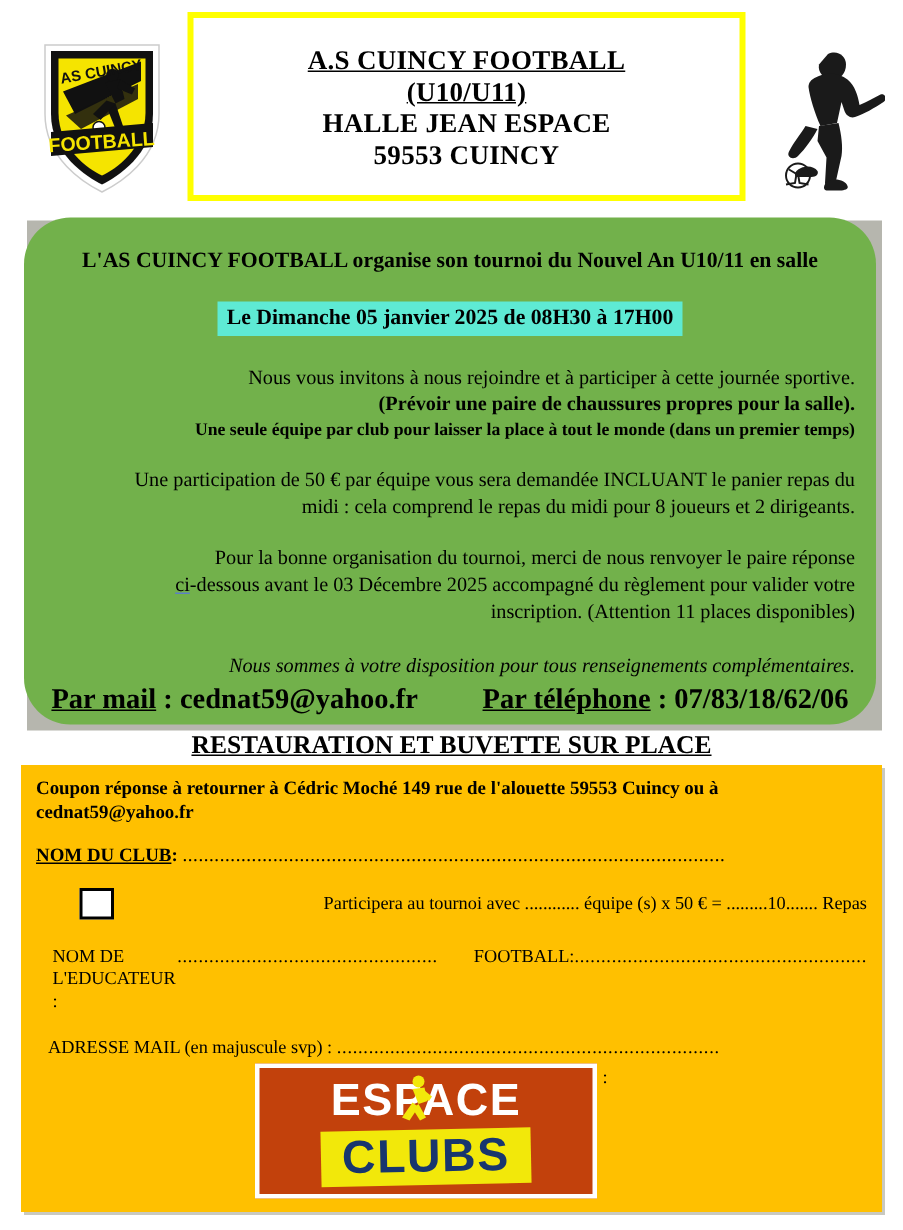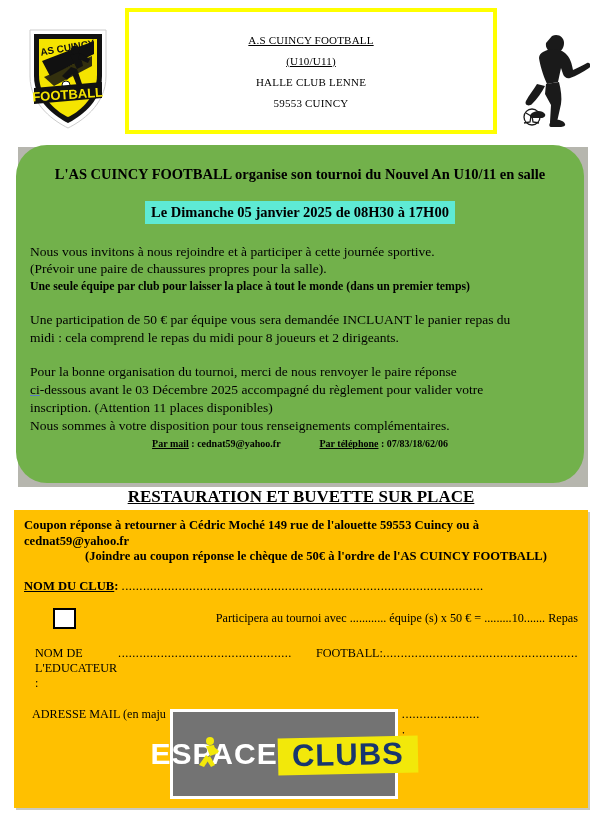--- a/index.html
+++ b/index.html
@@ -25,22 +25,22 @@
   }
   .title-box{
     position:absolute;left:125px;top:8px;width:372px;height:126px;
     border:4px solid #ffff00;
     background:#ffffff;
     box-sizing:border-box;
     display:flex;flex-direction:column;align-items:center;justify-content:center;
     padding-top:2px;
   }
   .title-line{
-    font-weight:normal;
-    font-size:11px;
+    font-weight:bold;
+    font-size:18px;
     line-height:21px;
     text-align:center;
     letter-spacing:0.2px;
     white-space:nowrap;
   }
   .title-line.u{text-decoration:underline;}
   .title-line.squig{position:relative;}
   .squig-mark{
     position:absolute;left:64%;bottom:1px;width:56px;height:3px;
     background:repeating-linear-gradient(135deg,#e23b2e 0 2px,transparent 2px 4px);
@@ -63,30 +63,30 @@
     padding:6px 24px 0 24px;
   }
   .g-date-wrap{text-align:center;margin-top:17px;}
   .g-date{
     display:inline-block;
     background:#5eead4;
     font-weight:bold;font-size:14.5px;line-height:18px;
     padding:2px 6px 3px 6px;
   }
   .g-p{
-    text-align:left;font-size:13.5px;line-height:17px;
+    text-align:right;font-size:13.5px;line-height:17px;
   }
   .g-p1{margin-top:19px;}
-  .g-b{font-weight:normal;font-size:13.5px;}
+  .g-b{font-weight:bold;font-size:13.5px;}
   .g-sm{font-weight:bold;font-size:11.8px;margin-top:12px;}
   .g-p2{margin-top:16px;font-size:13.5px;line-height:18px;}
   .g-p3{margin-top:16px;font-size:13.5px;line-height:18px;}
-  .g-p4{font-size:13.5px;line-height:18px;}
+  .g-p4{margin-top:18px;font-size:13.5px;line-height:18px;font-style:italic;}
   .g-contact{
-    margin-top:3px;text-align:center;font-size:10px;font-weight:bold;
+    margin-top:3px;text-align:center;font-size:19px;font-weight:bold;
   }
   .g-contact .lbl{text-decoration:underline;}
   .g-contact .sp{display:inline-block;width:34px;}
   .ci-u{text-decoration:underline;text-decoration-color:#5b7fc7;}
 
   
   .restauration{
     position:absolute;left:0;top:487px;width:602px;
     text-align:center;
     font-weight:bold;font-size:17px;
@@ -129,24 +129,24 @@
 
   
   .espace{
     position:absolute;left:166px;top:705px;width:236px;height:98px;
     background:#ffc000;
     box-sizing:border-box;
     padding:4px;
   }
   .espace-in{
     width:100%;height:100%;
-    background:#737373;
+    background:#c2410c;
     border:3px solid #ffffff;
     box-sizing:border-box;
-    display:flex;align-items:center;justify-content:center;
+    display:flex;flex-direction:column;align-items:center;justify-content:center;
   }
   .espace-top{
     color:#ffffff;font-family:"Liberation Sans", sans-serif;font-weight:bold;
     font-size:30px;letter-spacing:1px;line-height:32px;position:relative;
     -webkit-text-stroke:0px;
   }
   .espace-runner{
     position:absolute;left:46px;top:-2px;width:22px;height:34px;
   }
   .espace-bot{
@@ -183,21 +183,21 @@
         <circle cx="46" cy="71" r="4" fill="#ffffff" stroke="#111111" stroke-width="1"></circle>
         <path d="M14 74 L82 68 L82 84 L14 90 Z" fill="#111111"></path>
         <text x="48" y="85" font-family="Liberation Sans, sans-serif" font-size="13" font-weight="bold" fill="#f5e400" text-anchor="middle" transform="rotate(-4 48 85)">FOOTBALL</text>
         <text x="48" y="37" font-family="Liberation Sans, sans-serif" font-size="10" font-weight="bold" fill="#111111" text-anchor="middle" transform="rotate(-10 48 37)">AS CUINCY</text>
       </svg>
     </div>
 
     <div class="title-box">
       <div class="title-line u">A.S CUINCY FOOTBALL</div>
       <div class="title-line u">(U10/U11)</div>
-      <div class="title-line">HALLE CLUB LENNE</div>
+      <div class="title-line">HALLE JEAN ESPACE</div>
       <div class="title-line">59553 CUINCY</div>
     </div>
 
     <div class="logo-right">
       <svg viewBox="0 0 78 110" width="78" height="110">
         <g fill="#1a1a1a">
           <path d="M40 14 c6 -3 12 1 12 7 c0 6 -4 10 -9 10 c-6 0 -10 -5 -9 -10 z"></path>
           <path d="M31 30 c7 -4 16 -4 22 1 c5 4 7 11 8 17 c5 -2 10 -5 14 -7 c3 -1 5 3 2 5 c-6 4 -13 8 -19 10 c-3 1 -6 -1 -7 -4 l-2 -6 l-3 14 l-11 2 c-4 -9 -7 -19 -8 -26 c0 -3 2 -5 4 -6 z"></path>
           <path d="M34 62 l13 -2 c2 8 3 16 2 22 l-4 18 c-1 4 -7 4 -7 0 l1 -17 l-6 -11 z"></path>
           <path d="M33 64 c-3 6 -8 13 -13 18 c-3 3 -8 1 -6 -3 c3 -6 8 -12 11 -17 z"></path>
@@ -252,21 +252,20 @@
     </div>
   </div>
 
   <div class="restauration">RESTAURATION ET BUVETTE SUR PLACE</div>
 
   <div class="orange-shadow"></div>
   <div class="orange-panel">
 
     <div class="o-line">Coupon réponse à retourner à  Cédric Moché 149 rue de l'alouette 59553 Cuincy ou à</div>
     <div class="o-line">cednat59@yahoo.fr</div>
-    <div class="o-line2">(Joindre au coupon réponse le chèque de 50€ à l'ordre de l'AS CUINCY FOOTBALL)</div>
 
     <div class="o-club">
       <span class="lbl">NOM DU CLUB</span><span>: </span><span class="dots">......................................................................................................</span>
     </div>
 
     <div class="o-part-row">
       <div class="o-checkbox"></div>
       <div class="o-part-text">Participera au tournoi avec ............ équipe (s)  x  50 €  =  .........10....... Repas</div>
     </div>
 

